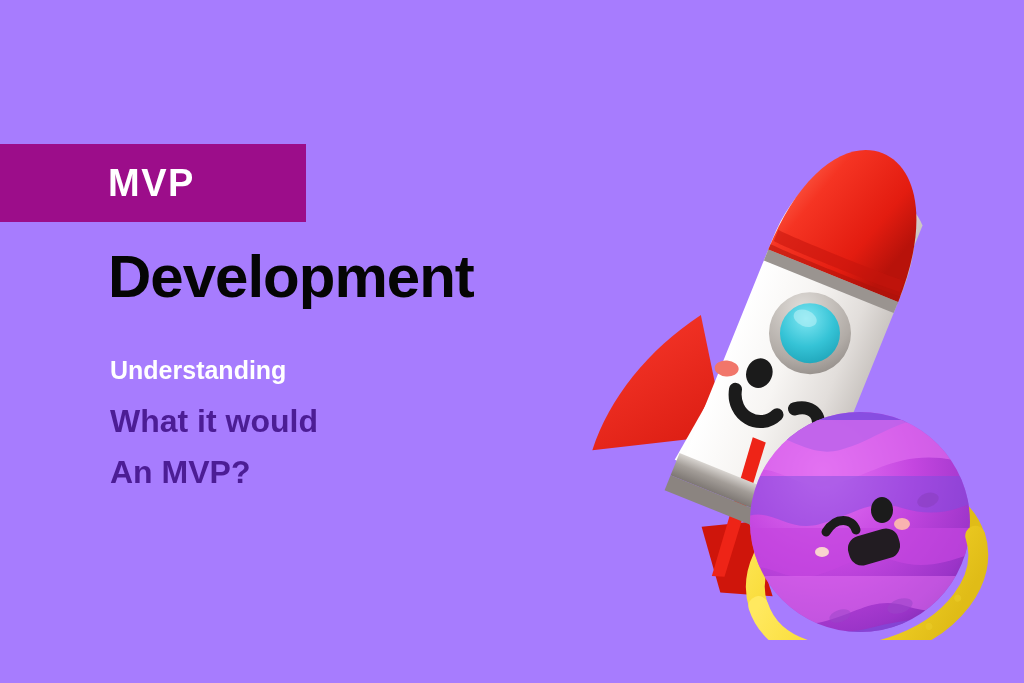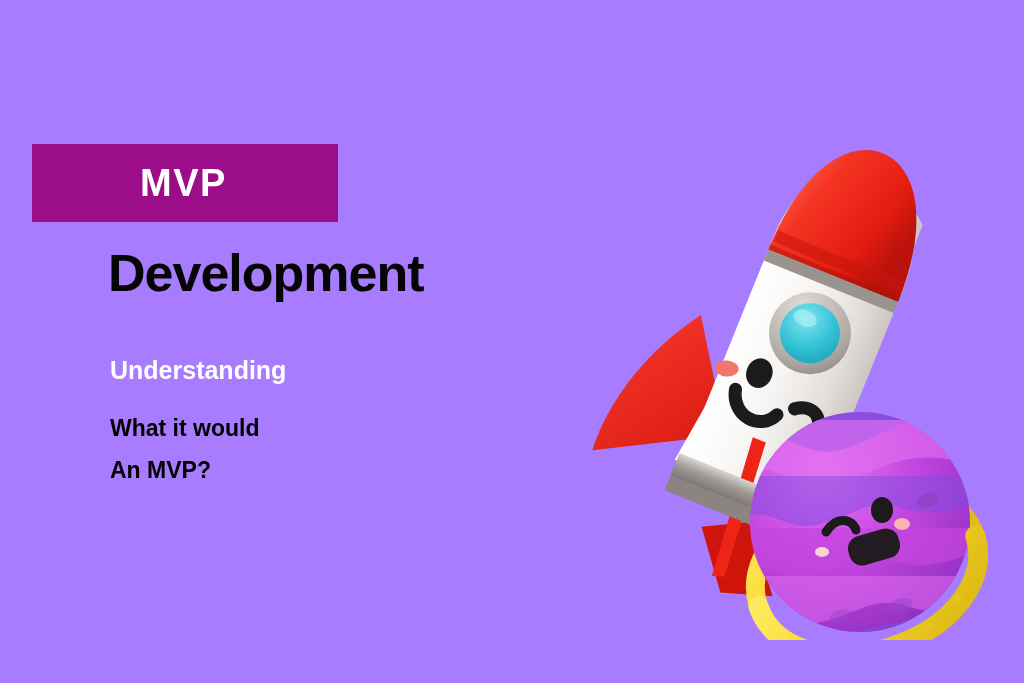--- a/index.html
+++ b/index.html
@@ -15,56 +15,56 @@
     background:#a77cfe;
     overflow:hidden;
   }
 
   
   #badge {
     position:absolute;
     left:0; top:144px;
     width:306px; height:78px;
     background:#9c0d8a;
-    display:flex; align-items:center;margin-left:32px;
+    display:flex; align-items:center;
   }
   #badge-label {
     margin-left:108px;
     color:#ffffff;
     font-size:38px;
     font-weight:bold;
     letter-spacing:1.5px;
     line-height:1;
   }
   #headline {
     position:absolute;
     left:108px; top:247px;
     color:#050505;
-    font-size:52px;
+    font-size:60px;
     font-weight:bold;
     letter-spacing:-1px;
     line-height:1;
     white-space:nowrap;
   }
   #subhead {
     position:absolute;
     left:110px; top:358px;
     width:420px;
   }
   .sub-small {
     color:#ffffff;
     font-size:25px;
     font-weight:bold;
     line-height:1;
-    margin-bottom:34px;
+    margin-bottom:22px;
     white-space:nowrap;
   }
   .sub-big {
-    color:#000000;
-    font-size:23px;
+    color:#4c1d95;
+    font-size:32px;
     font-weight:bold;
     line-height:1;
     margin-bottom:19px;
     white-space:nowrap;
   }
   .sub-big:last-child { margin-bottom:16px; }
 
   
   #illustration {
     position:absolute;

